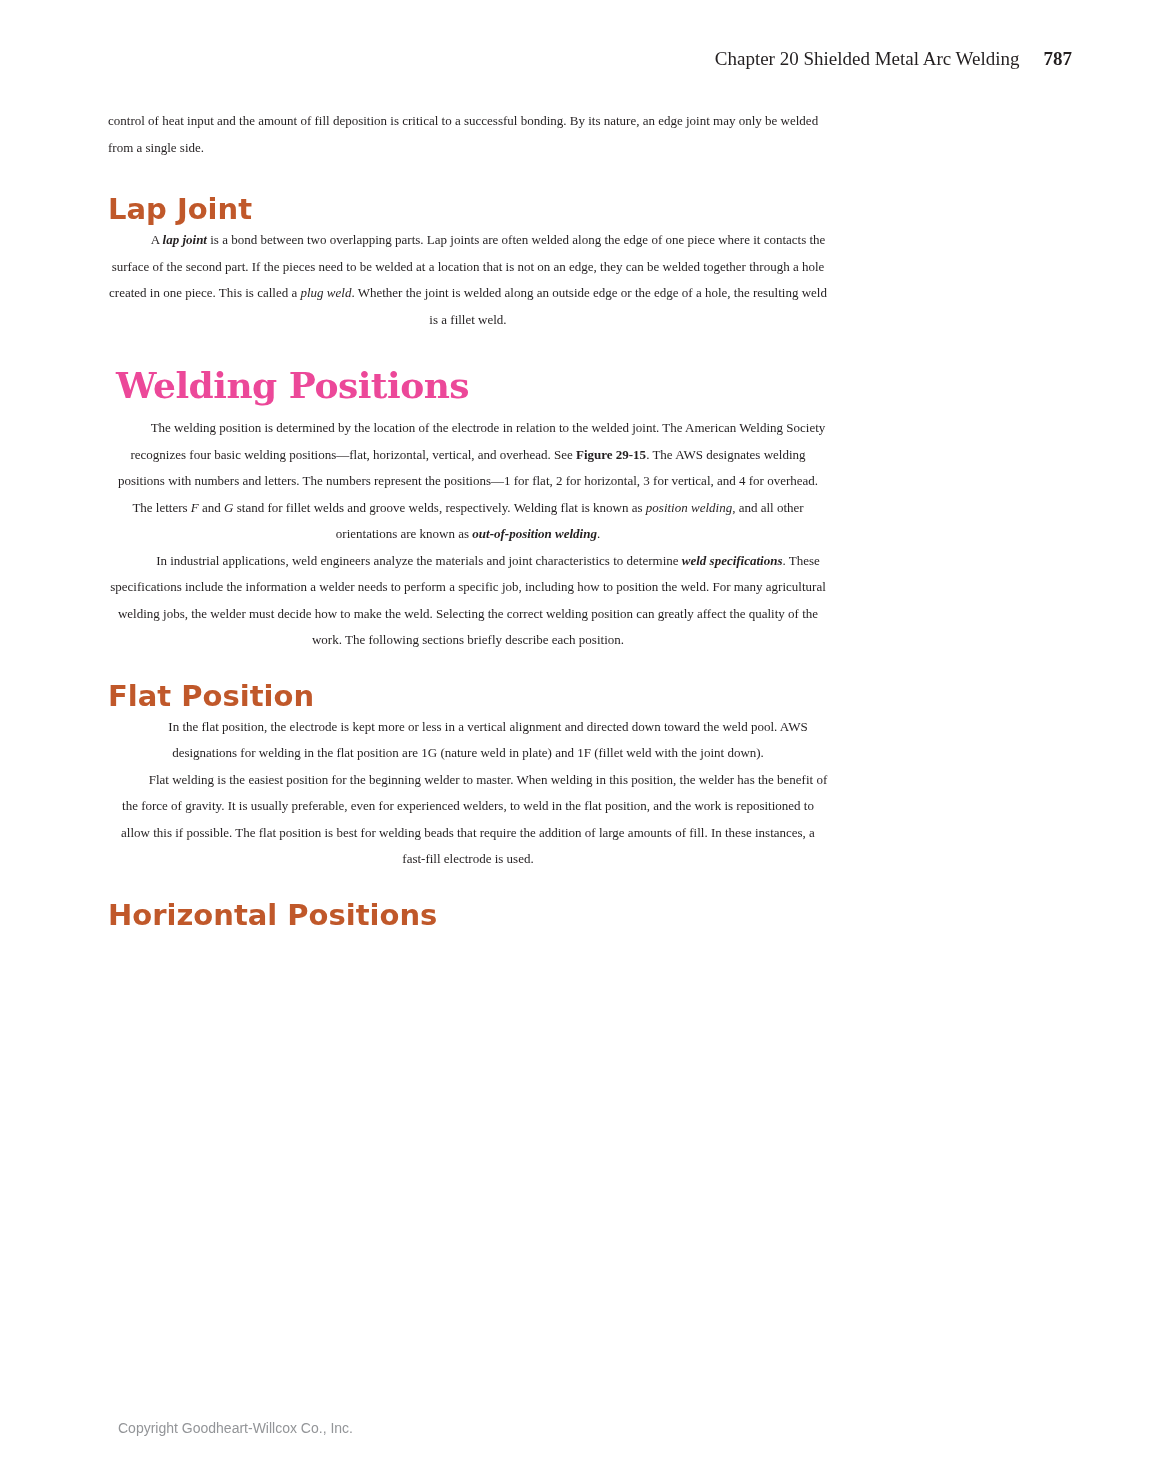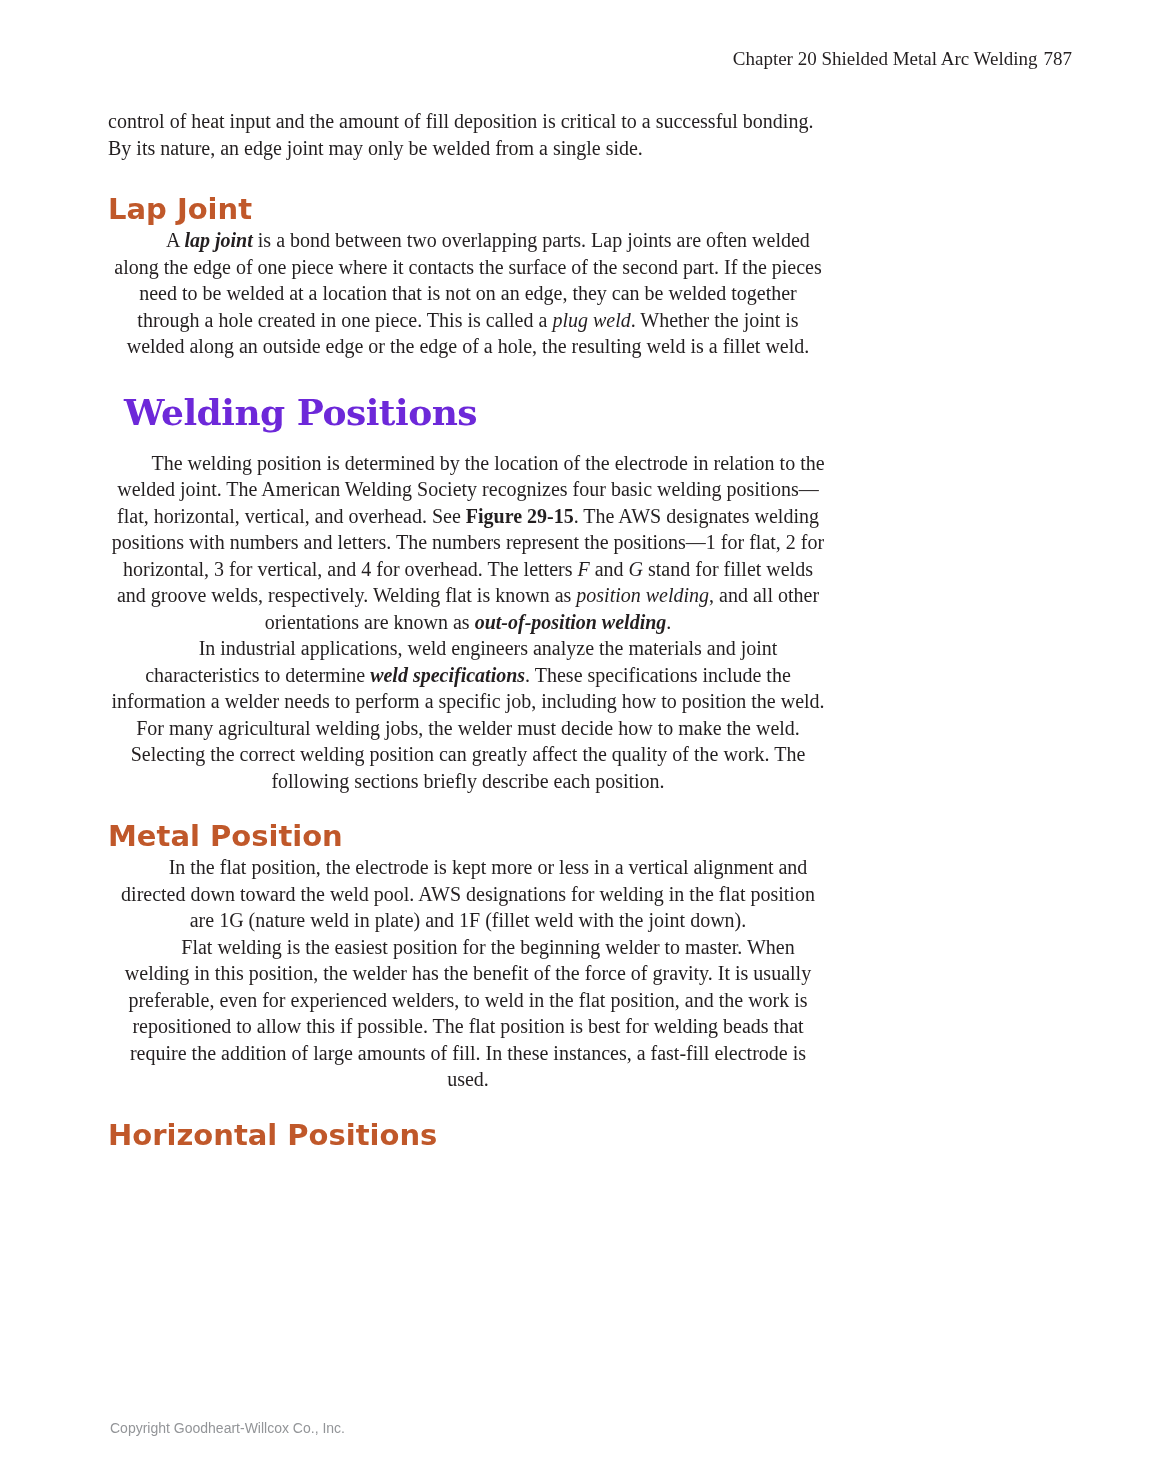--- a/index.html
+++ b/index.html
@@ -1,45 +1,45 @@
 <!DOCTYPE html>
 <html><head>
 <meta charset="utf-8">
 <style>
   html, body { margin: 0; padding: 0; background: #ffffff; }
   body { width: 1156px; height: 1479px; position: relative; overflow: hidden; font-family: "DejaVu Serif", "Liberation Serif", serif; color: #231f20; }
   .running-head { position: absolute; top: 48px; right: 84px; font-family: "Liberation Serif", serif; font-size: 19px; color: #231f20; }
-  .running-head .pg { font-weight: normal; margin-left: 6px; }
+  .running-head .pg { font-weight: bold; margin-left: 24px; }
   .content { position: absolute; left: 108px; top: 108px; width: 720px; }
-  p { margin: 0; font-family: "Liberation Serif", serif; font-size: 20px; line-height: 26.5px; }
+  p { margin: 0; font-family: "Liberation Serif", serif; font-size: 13px; line-height: 26.5px; }
   p.indent { text-indent: 40px; text-align: center; }
   h2 { margin: 0; font-family: "DejaVu Sans", sans-serif; font-weight: bold; color: #c0582a; font-size: 29px; line-height: 36px; }
-  h1 { margin: 16px; font-family: "DejaVu Serif", serif; font-weight: bold; color: #6d28d9; font-size: 36px; line-height: 44px; letter-spacing: -0.5px; }
+  h1 { margin: 8px; font-family: "DejaVu Serif", serif; font-weight: bold; color: #ec4899; font-size: 36px; line-height: 44px; letter-spacing: -0.5px; }
   .bi { font-weight: bold; font-style: italic; }
   .b { font-weight: bold; }
   .i { font-style: italic; }
-  .footer { position: absolute; left: 110px; top: 1420px; font-family: "Liberation Sans", sans-serif; font-size: 14px; color: #939598; }
+  .footer { position: absolute; left: 118px; top: 1420px; font-family: "Liberation Sans", sans-serif; font-size: 14px; color: #939598; }
 </style>
 </head>
 <body>
 
 <div class="running-head">
   <span>Chapter 20  Shielded Metal Arc Welding</span><span class="pg">787</span>
 </div>
 
 <div class="content">
   <p>control of heat input and the amount of fill deposition is critical to a successful bonding. By its nature, an edge joint may only be welded from a single side.</p>
 
   <h2 style="margin-top:30px;">Lap Joint</h2>
   <p class="indent"><span>A </span><span class="bi">lap joint</span><span> is a bond between two overlapping parts. Lap joints are often welded along the edge of one piece where it contacts the surface of the second part. If the pieces need to be welded at a location that is not on an edge, they can be welded together through a hole created in one piece. This is called a </span><span class="i">plug weld</span><span>. Whether the joint is welded along an outside edge or the edge of a hole, the resulting weld is a fillet weld.</span></p>
 
   <h1 style="margin-top:30px;">Welding Positions</h1>
   <p class="indent"><span>The welding position is determined by the location of the electrode in relation to the welded joint. The American Welding Society recognizes four basic welding positions—flat, horizontal, vertical, and overhead. See </span><span class="b">Figure 29-15</span><span>. The AWS designates welding positions with numbers and letters. The numbers represent the positions—1 for flat, 2 for horizontal, 3 for vertical, and 4 for overhead. The letters </span><span class="i">F</span><span> and </span><span class="i">G</span><span> stand for fillet welds and groove welds, respectively. Welding flat is known as </span><span class="i">position welding</span><span>, and all other orientations are known as </span><span class="bi">out-of-position welding</span><span>.</span></p>
   <p class="indent"><span>In industrial applications, weld engineers analyze the materials and joint characteristics to determine </span><span class="bi">weld specifications</span><span>. These specifications include the information a welder needs to perform a specific job, including how to position the weld. For many agricultural welding jobs, the welder must decide how to make the weld. Selecting the correct welding position can greatly affect the quality of the work. The following sections briefly describe each position.</span></p>
 
-  <h2 style="margin-top:24px;">Metal Position</h2>
+  <h2 style="margin-top:24px;">Flat Position</h2>
   <p class="indent">In the flat position, the electrode is kept more or less in a vertical alignment and directed down toward the weld pool. AWS designations for welding in the flat position are 1G (nature weld in plate) and 1F (fillet weld with the joint down).</p>
   <p class="indent">Flat welding is the easiest position for the beginning welder to master. When welding in this position, the welder has the benefit of the force of gravity. It is usually preferable, even for experienced welders, to weld in the flat position, and the work is repositioned to allow this if possible. The flat position is best for welding beads that require the addition of large amounts of fill. In these instances, a fast-fill electrode is used.</p>
 
   <h2 style="margin-top:24px;">Horizontal Positions</h2>
 </div>
 
 <div class="footer">Copyright Goodheart-Willcox Co., Inc.</div>
 
 </body></html>

